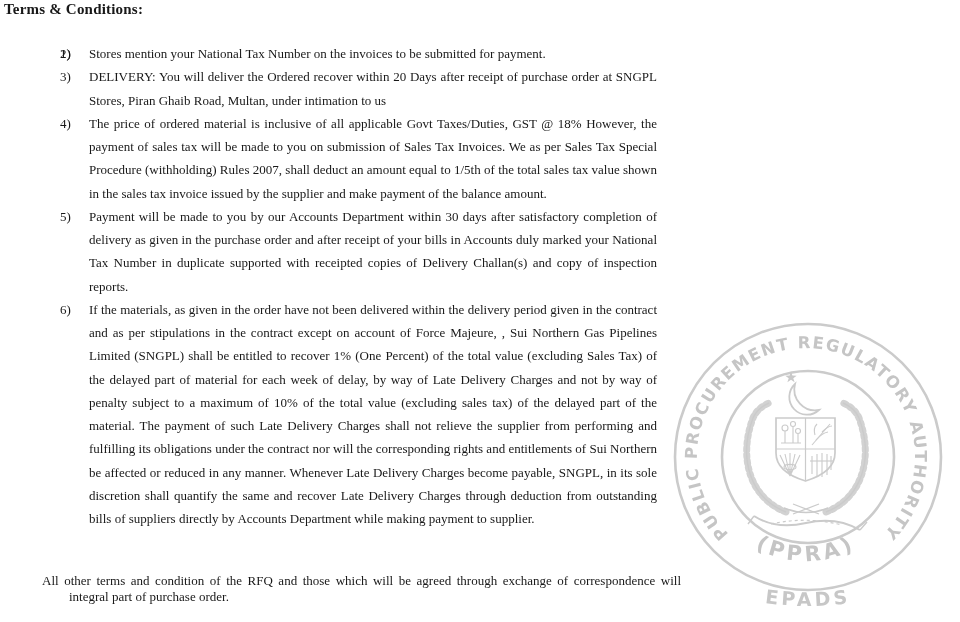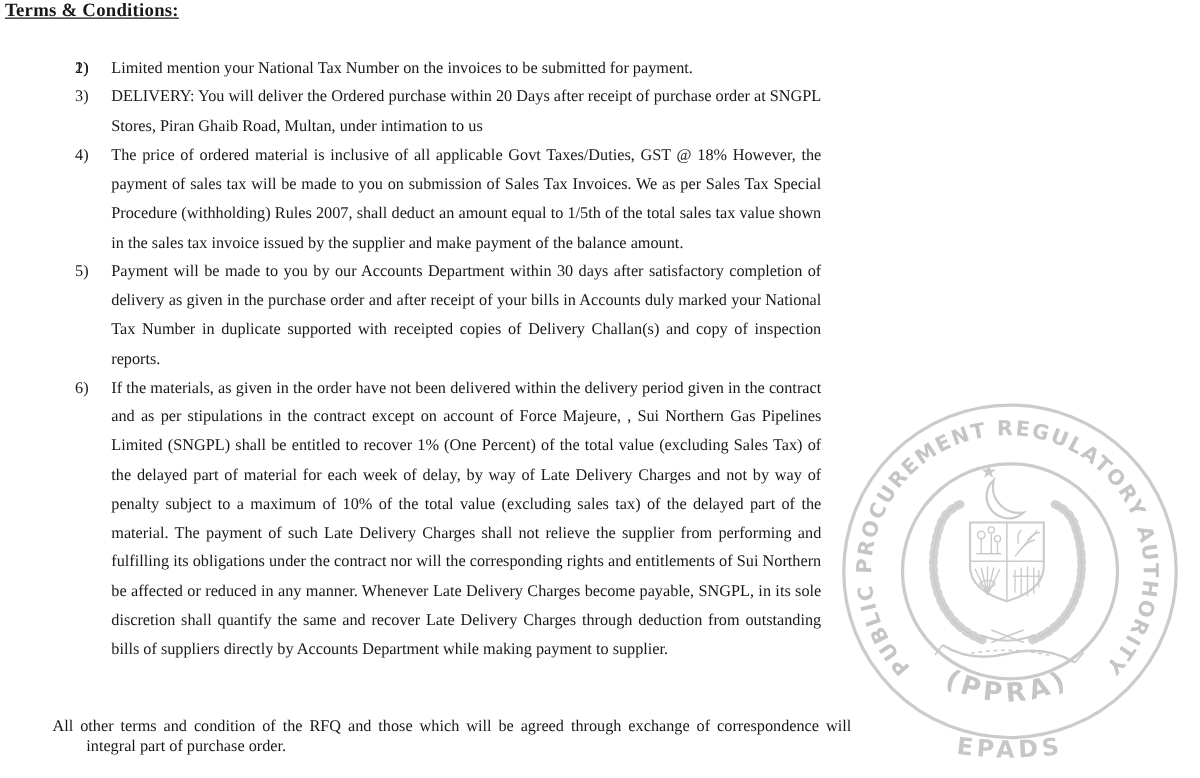--- a/index.html
+++ b/index.html
@@ -7,21 +7,20 @@
     width: 960px; height: 622px;
     background: #ffffff;
     overflow: hidden;
     position: relative;
     font-family: "Liberation Serif", serif;
     color: #181818;
   }
   .doc-title {
     position: absolute; left: 4px; top: 1px;
     font-size: 15px; font-weight: bold;
-    text-decoration: underline;
     letter-spacing: 0.2px;
   }
   .terms-list {
     position: absolute; left: 60px; top: 42px; width: 597px;
   }
   .term-item {
     position: relative;
     padding-left: 29px;
     text-align: justify;
     font-size: 13px;
@@ -150,25 +149,25 @@
 
   <div class="doc-title">Terms &amp; Conditions:</div>
 
   <div class="terms-list">
 
     <div class="term-item">
       <span class="term-num">1)</span>
     </div>
 
     <div class="term-item">
-      <span class="term-num">2)</span><span>Limited mention your National Tax Number on the invoices to be submitted for payment.</span>
+      <span class="term-num">2)</span><span>Stores mention your National Tax Number on the invoices to be submitted for payment.</span>
     </div>
 
     <div class="term-item">
-      <span class="term-num">3)</span><span>DELIVERY: You will deliver the Ordered purchase within </span><span class="bold-seg">20 Days</span><span> after receipt of purchase order at SNGPL Stores, Piran Ghaib Road, Multan, under intimation to us</span>
+      <span class="term-num">3)</span><span>DELIVERY: You will deliver the Ordered recover within </span><span class="bold-seg">20 Days</span><span> after receipt of purchase order at SNGPL Stores, Piran Ghaib Road, Multan, under intimation to us</span>
     </div>
 
     <div class="term-item">
       <span class="term-num">4)</span><span>The price of ordered material is inclusive of all applicable Govt Taxes/Duties, GST @ 18% However, the payment of sales tax will be made to you on submission of Sales Tax Invoices. We as per Sales Tax Special Procedure (withholding) Rules 2007, shall deduct an amount equal to 1/5th of the total sales tax value shown in the sales tax invoice issued by the supplier and make payment of the balance amount.</span>
     </div>
 
     <div class="term-item">
       <span class="term-num">5)</span><span>Payment will be made to you by our Accounts Department within 30 days after satisfactory completion of delivery as given in the purchase order and after receipt of your bills in Accounts duly marked your National Tax Number in duplicate supported with receipted copies of Delivery Challan(s) and copy of inspection reports.</span>
     </div>
 

